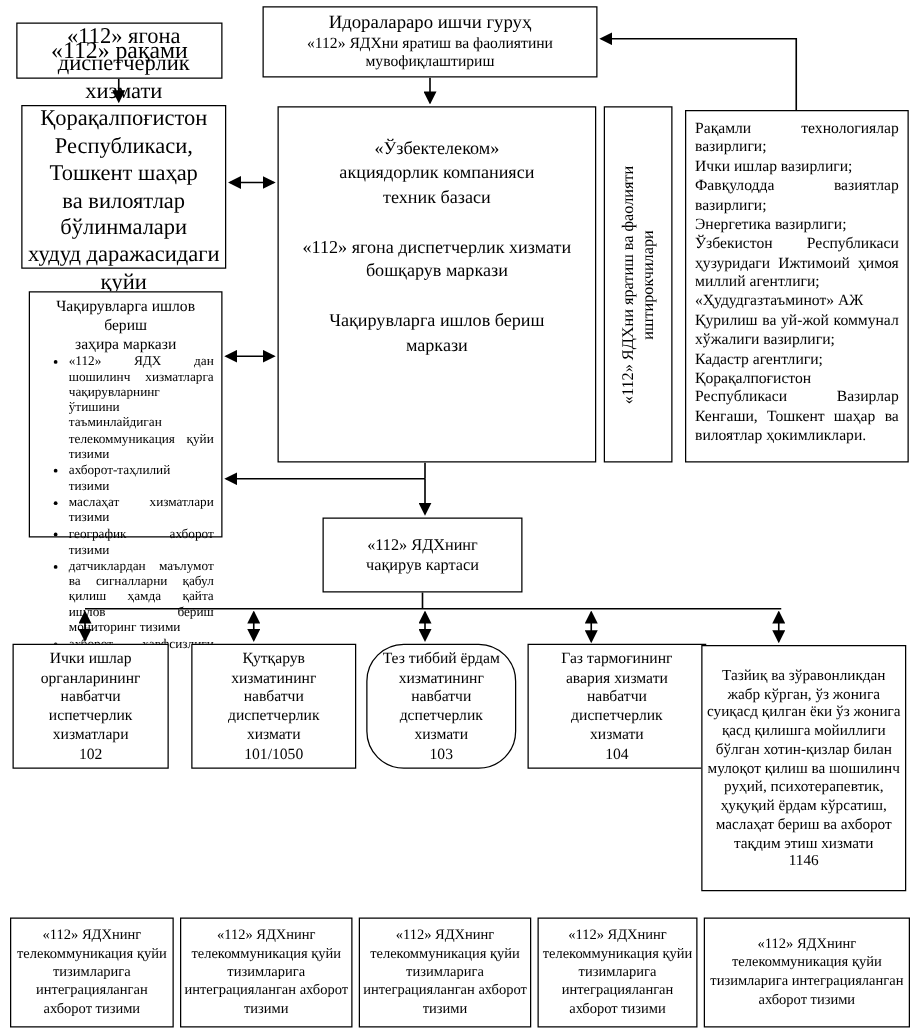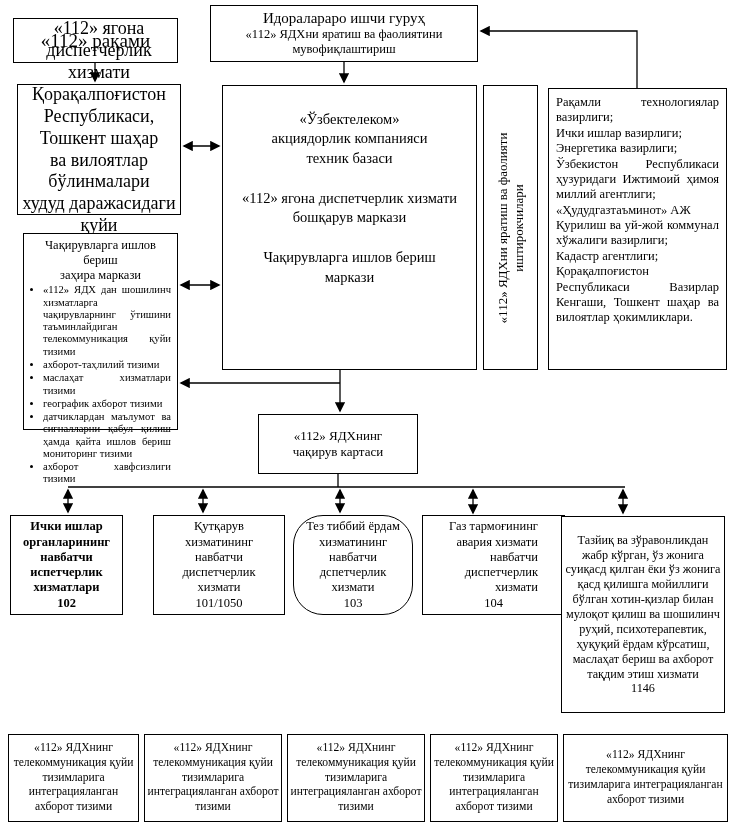--- a/index.html
+++ b/index.html
@@ -23,29 +23,29 @@
 
   .b-vert{left:483px;top:85px;width:55px;height:285px;}
   .b-vert .vt{position:absolute;top:50%;left:50%;width:280px;transform:translate(-50%,-50%) rotate(-90deg);text-align:center;font-size:13px;line-height:1.25;}
 
   .b-participants{left:548px;top:88px;width:179px;height:282px;padding:6px 7px;font-size:12.5px;line-height:1.23;}
   .b-participants .pi{text-align:justify;}
 
   .b-reserve{left:23px;top:233px;width:155px;height:197px;padding:4px 6px 2px 6px;}
   .b-reserve .rt{text-align:center;font-size:12.5px;line-height:1.18;}
   .b-reserve ul{margin:2px 0 0 0;padding-left:13px;}
-  .b-reserve li{font-size:10.6px;line-height:1.16;text-align:justify;margin:0 0 1px 0;}
+  .b-reserve li{font-size:10.6px;line-height:1.16;text-align:justify;margin:0 0 1px 12px;}
 
   .b-card{left:258px;top:414px;width:160px;height:60px;font-size:13px;line-height:1.25;}
 
   .svc{top:515px;height:100px;font-size:12.5px;line-height:1.22;padding:2px;}
-  .svc1{left:10px;width:113px;font-weight:bold;}
+  .svc1{left:10px;width:125px;}
   .svc2{left:153px;width:132px;}
   .svc3{left:293px;width:120px;border-radius:30px;}
-  .svc4{left:422px;width:143px;text-align:right;}
+  .svc4{left:422px;width:143px;}
   .svc5{left:561px;top:516px;width:164px;height:197px;font-size:12.2px;line-height:1.22;padding:2px 3px;}
 
   .intg{top:734px;height:88px;font-size:11.6px;line-height:1.28;padding:2px;}
   .intg1{left:8px;width:131px;}
   .intg2{left:144px;width:138px;}
   .intg3{left:287px;width:138px;}
   .intg4{left:430px;width:128px;}
   .intg5{left:563px;width:165px;}
 </style>
 </head>
@@ -110,20 +110,21 @@
   </div>
 
   <div class="box b-vert">
     <div class="vt ml">«112»  ЯДХни яратиш ва фаолияти
 иштирокчилари</div>
   </div>
 
   <div class="box b-participants">
     <div class="pi">Рақамли технологиялар вазирлиги;</div>
     <div class="pi">Ички ишлар вазирлиги;</div>
+    <div class="pi">Фавқулодда вазиятлар вазирлиги;</div>
     <div class="pi">Энергетика вазирлиги;</div>
     <div class="pi">Ўзбекистон Республикаси ҳузуридаги Ижтимоий ҳимоя миллий агентлиги;</div>
     <div class="pi">«Ҳудудгазтаъминот» АЖ</div>
     <div class="pi">Қурилиш ва уй-жой коммунал хўжалиги вазирлиги;</div>
     <div class="pi">Кадастр агентлиги;</div>
     <div class="pi">Қорақалпоғистон Республикаси Вазирлар Кенгаши, Тошкент шаҳар ва вилоятлар ҳокимликлари.</div>
   </div>
 
   <div class="box b-reserve">
     <div class="rt ml">Чақирувларга ишлов бериш

